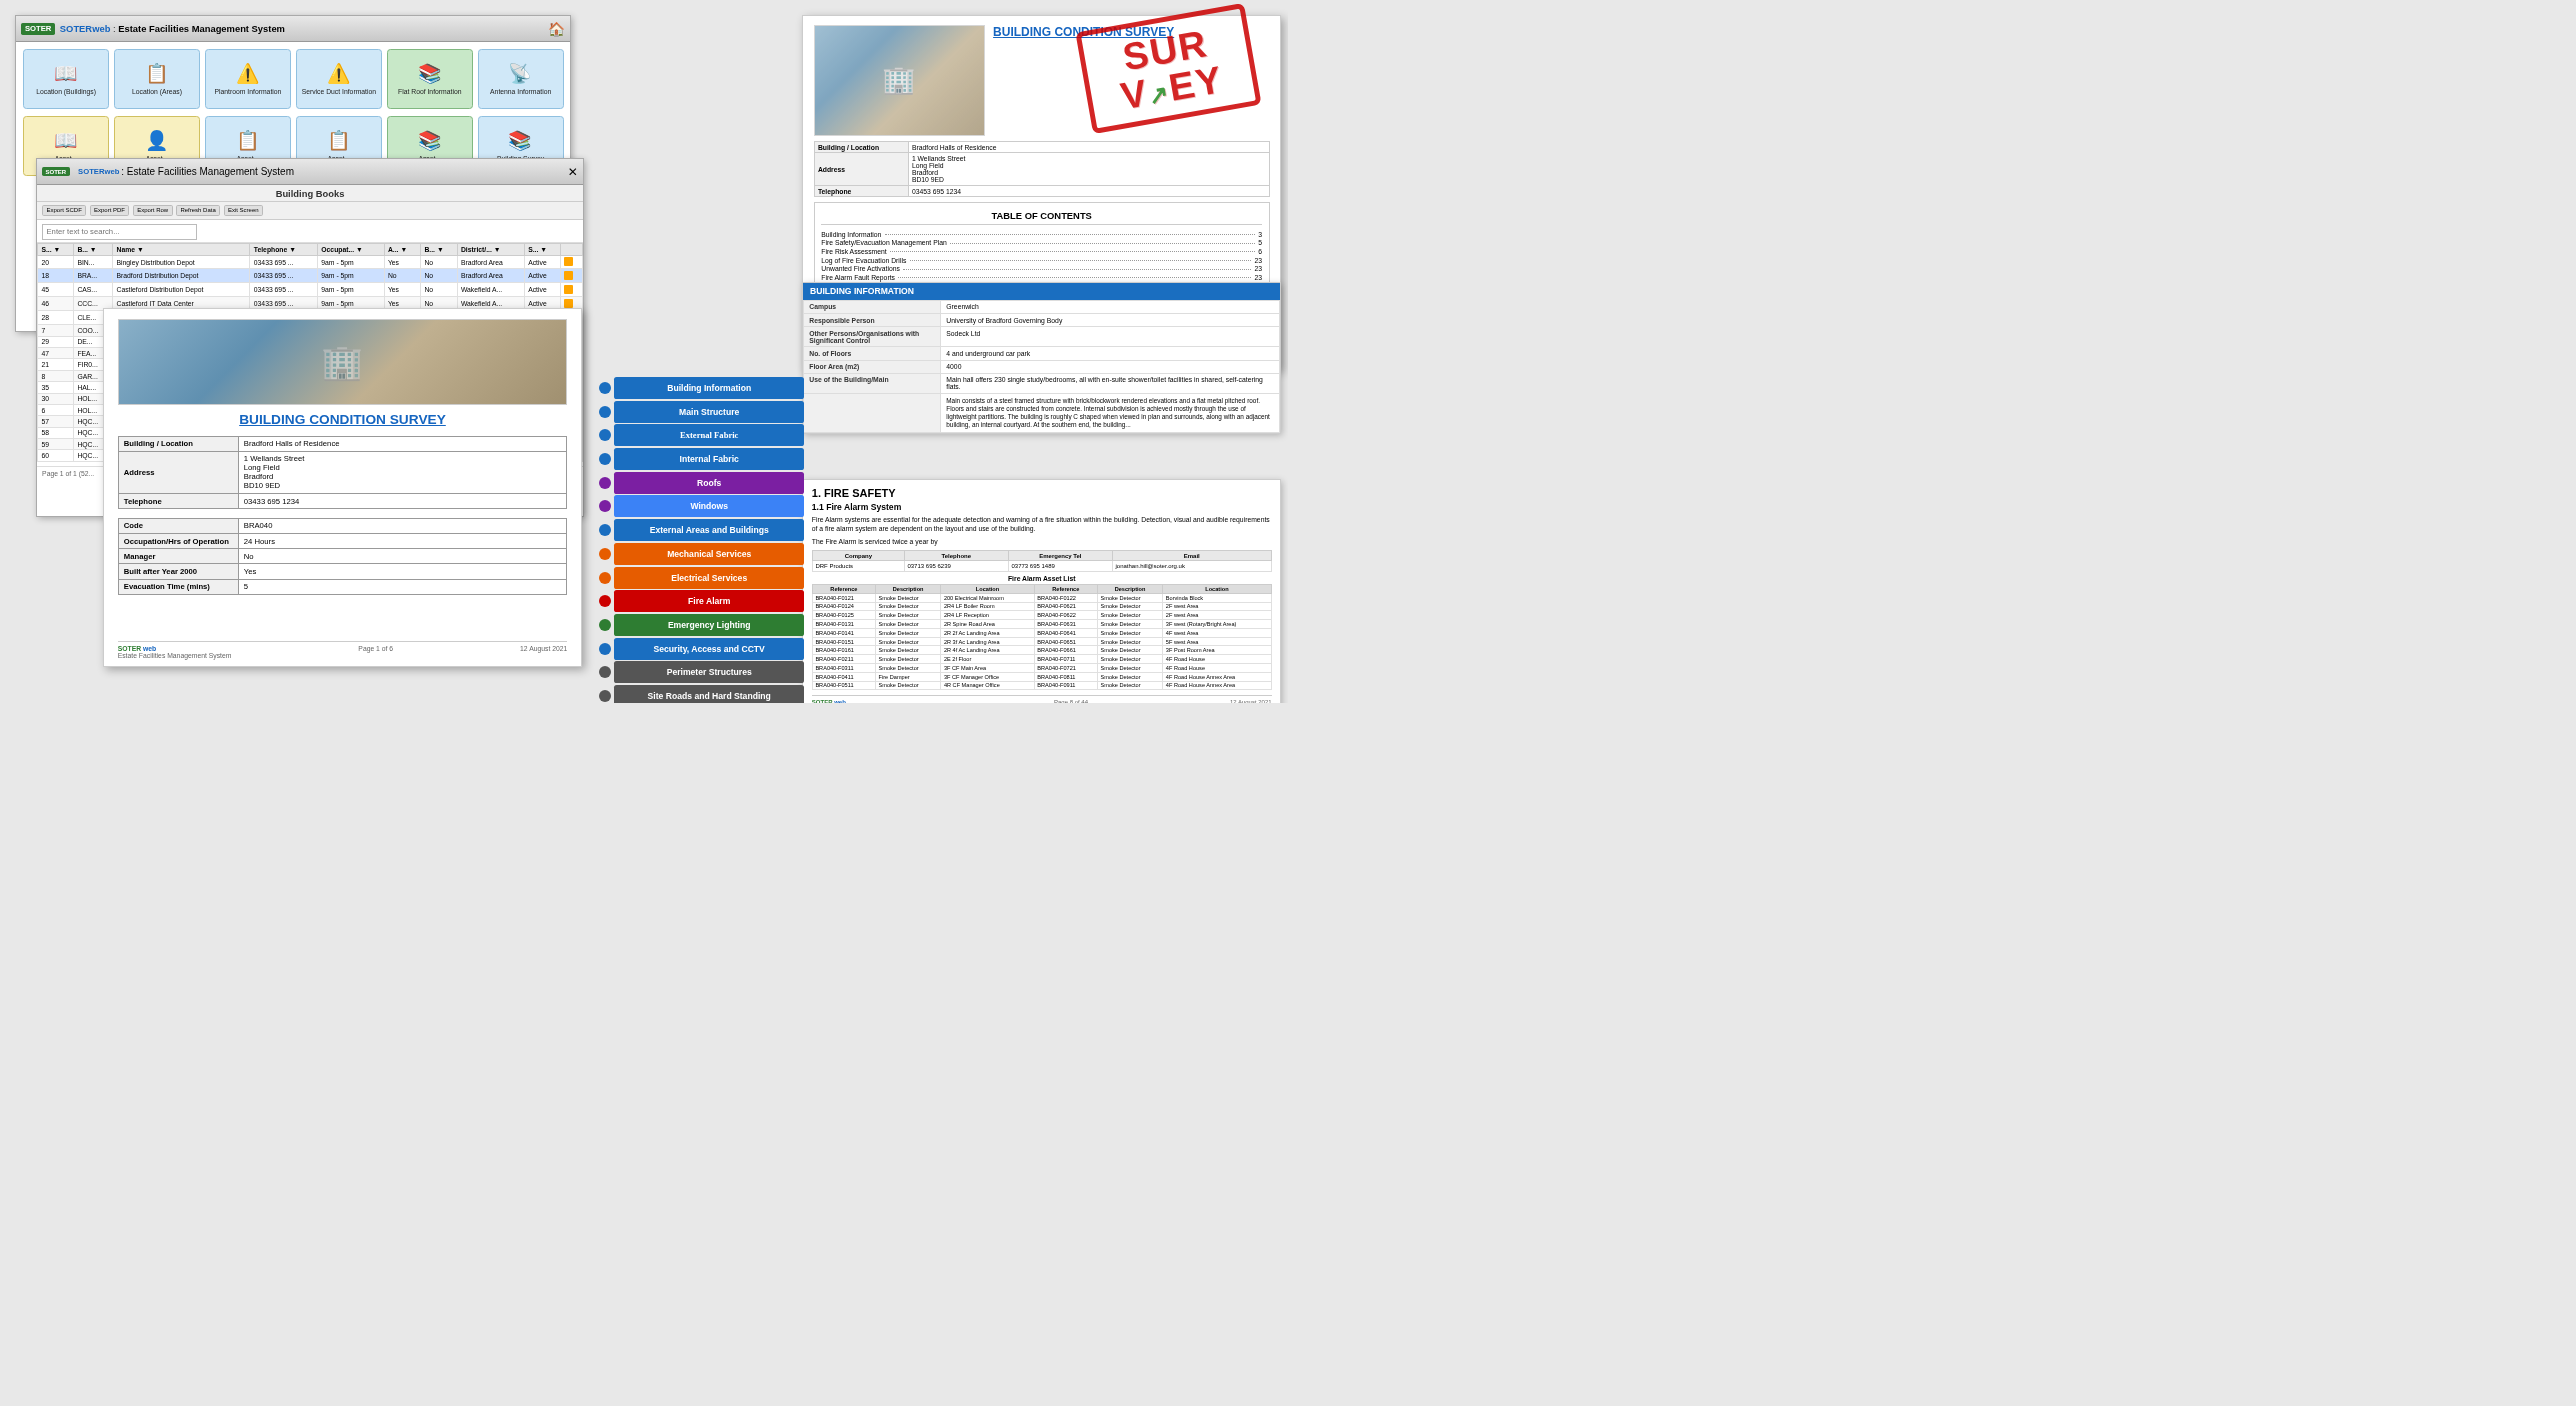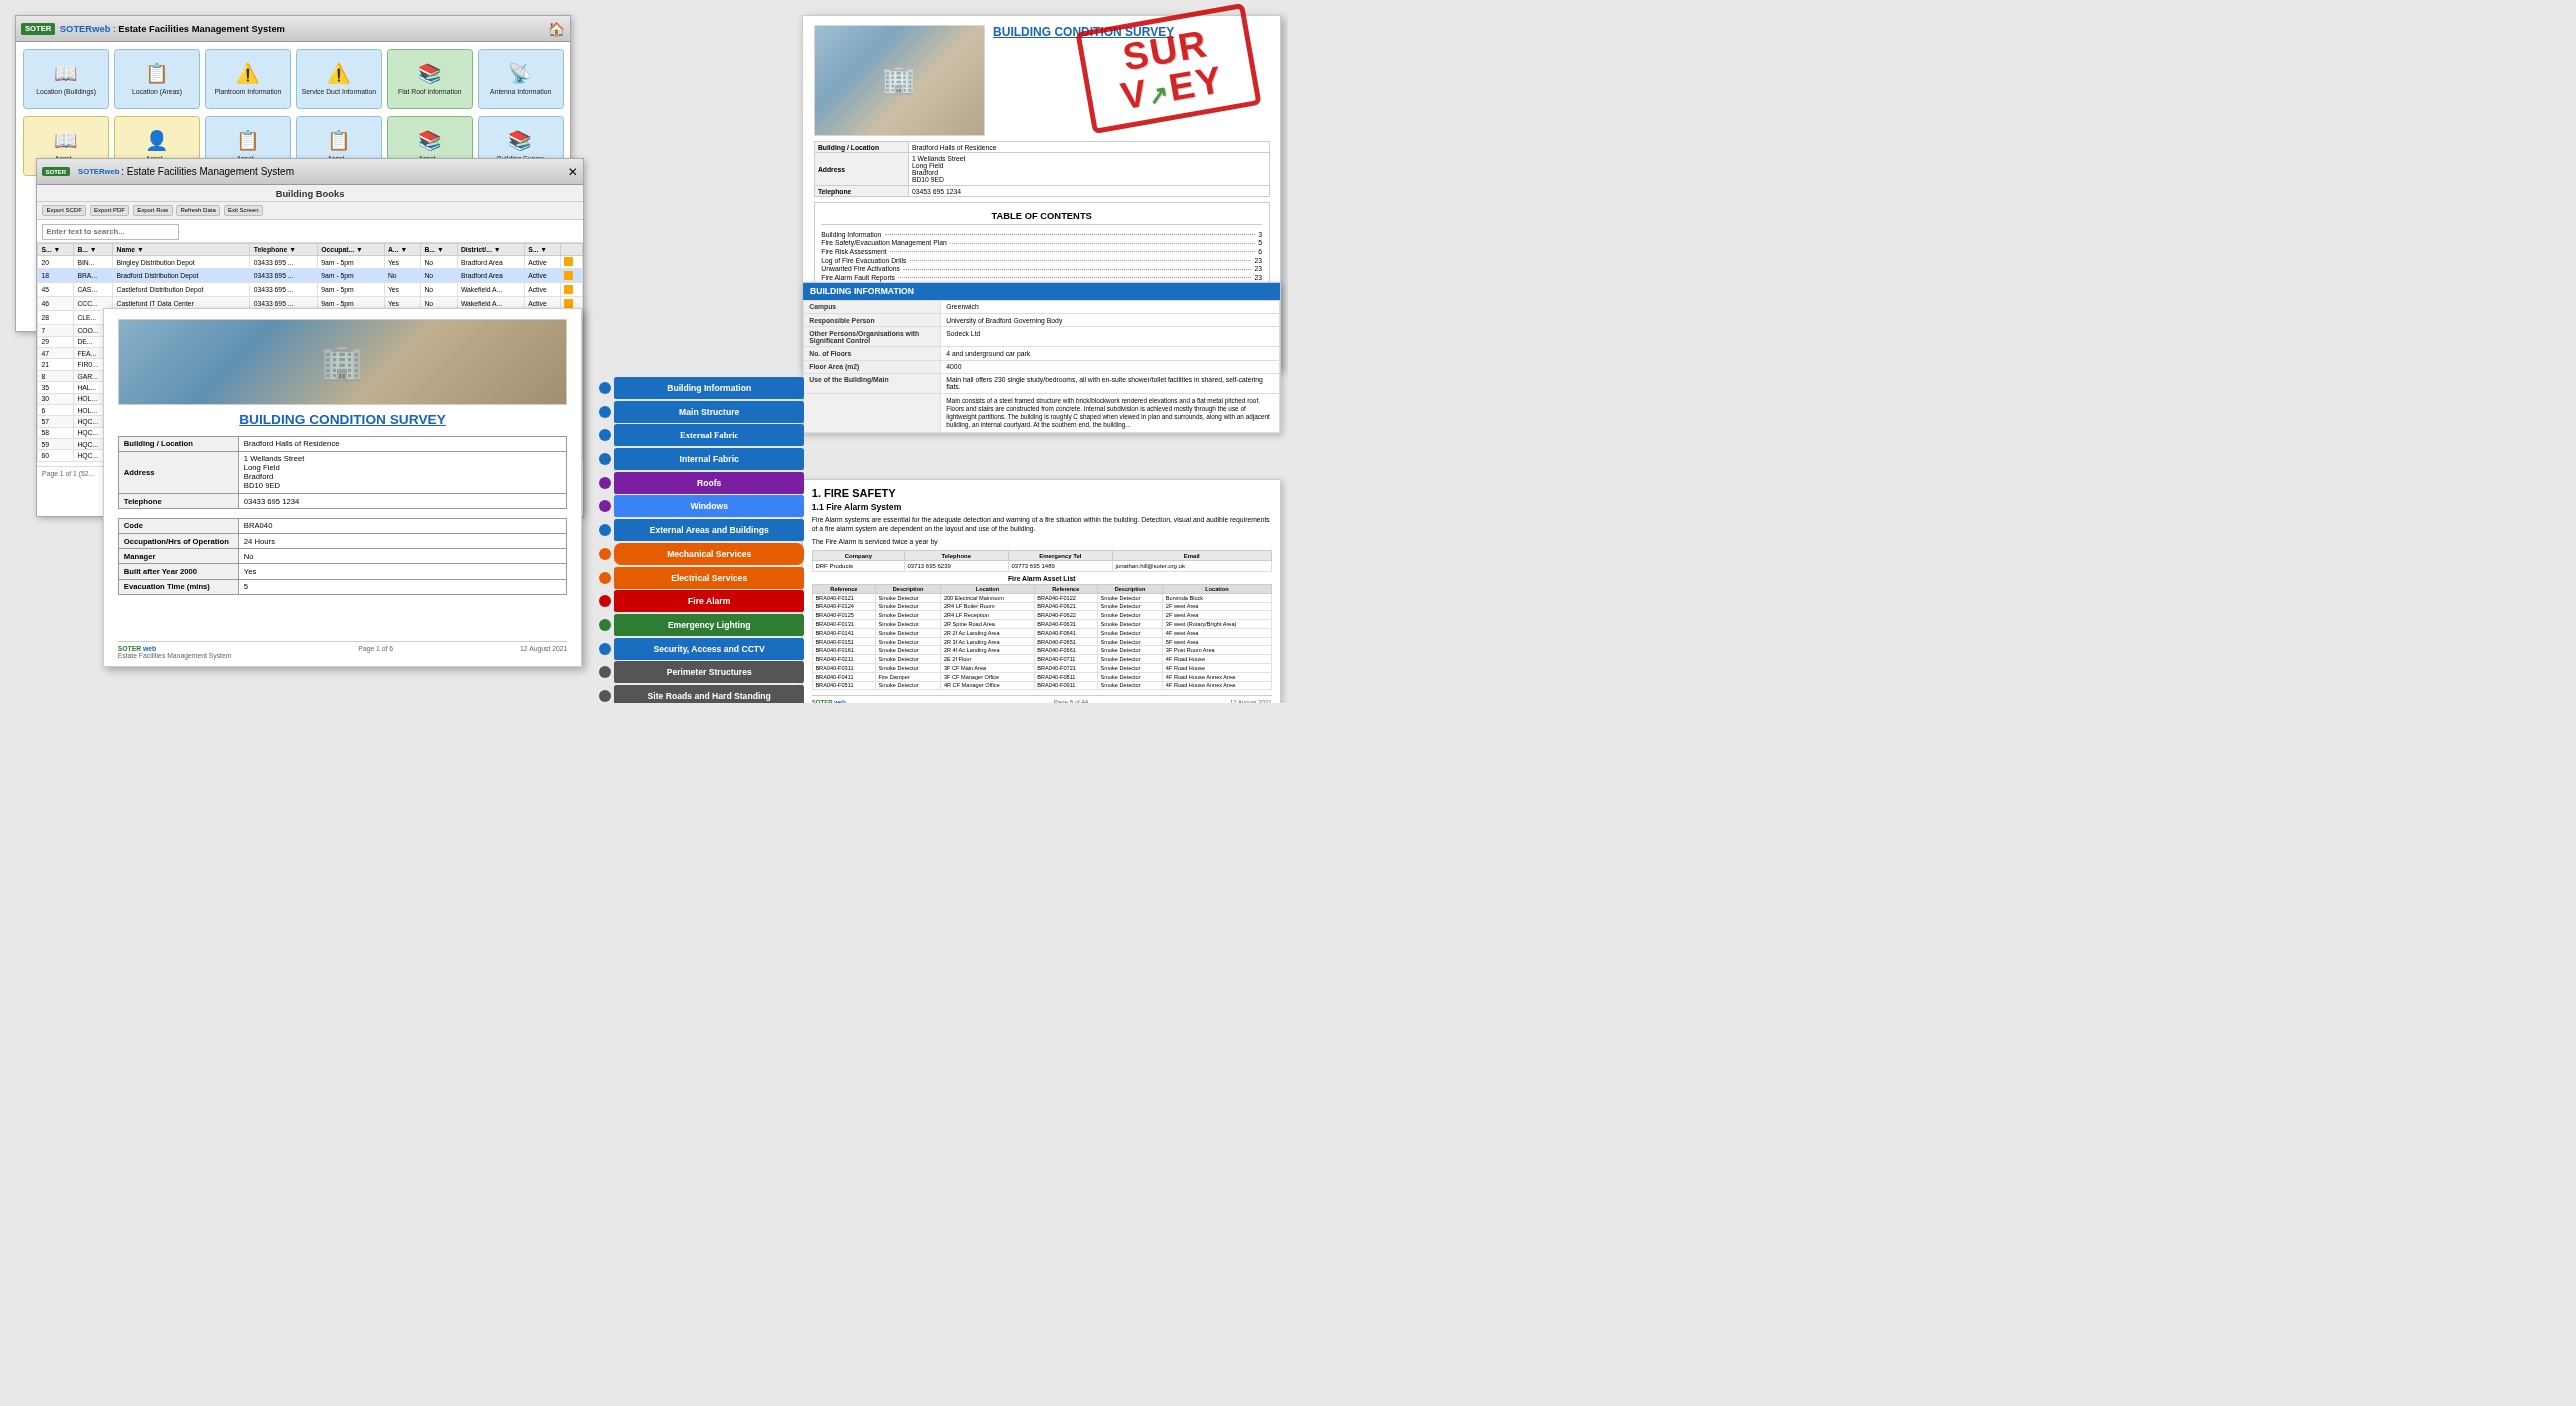--- a/index.html
+++ b/index.html
@@ -140,26 +140,25 @@
       padding: 1.7px 3.4px;
       cursor: pointer;
       text-align: center;
       min-width: 27px;
     }
     .books-search {
       padding: 2.6px 5.1px;
       border-bottom: 0.9px solid #ddd;
     }
     .books-search input {
-      width: 137px;
+      width: 155px;
       height: 15.4px;
       font-size: 7.7px;
       border: 0.9px solid #bbb;
       padding: 0.9px 3.4px;
-      font-weight: bold;
     }
     .books-table {
       width: 100%;
       border-collapse: collapse;
       font-size: 6.8px;
     }
     .books-table th {
       background: #e8e8e8;
       border: 0.9px solid #ccc;
       padding: 1.7px 3.4px;
@@ -910,21 +909,21 @@
     <div class="menu-item">
     <div class="menu-dot" style="background:#7b1fa2;"></div>
     <div class="menu-bar" style="background:#3b82f6;text-align:center;">Windows</div>
   </div>
     <div class="menu-item">
     <div class="menu-dot" style="background:#1a6ec0;"></div>
     <div class="menu-bar" style="background:#1a6ec0;">External Areas and Buildings</div>
   </div>
     <div class="menu-item">
     <div class="menu-dot" style="background:#e65c00;"></div>
-    <div class="menu-bar" style="background:#e65c00;border-radius:7px;">Mechanical Services</div>
+    <div class="menu-bar" style="background:#e65c00;">Mechanical Services</div>
   </div>
     <div class="menu-item">
     <div class="menu-dot" style="background:#e65c00;"></div>
     <div class="menu-bar" style="background:#e65c00;">Electrical Services</div>
   </div>
     <div class="menu-item">
     <div class="menu-dot" style="background:#cc0000;"></div>
     <div class="menu-bar" style="background:#cc0000;">Fire Alarm</div>
   </div>
     <div class="menu-item">

